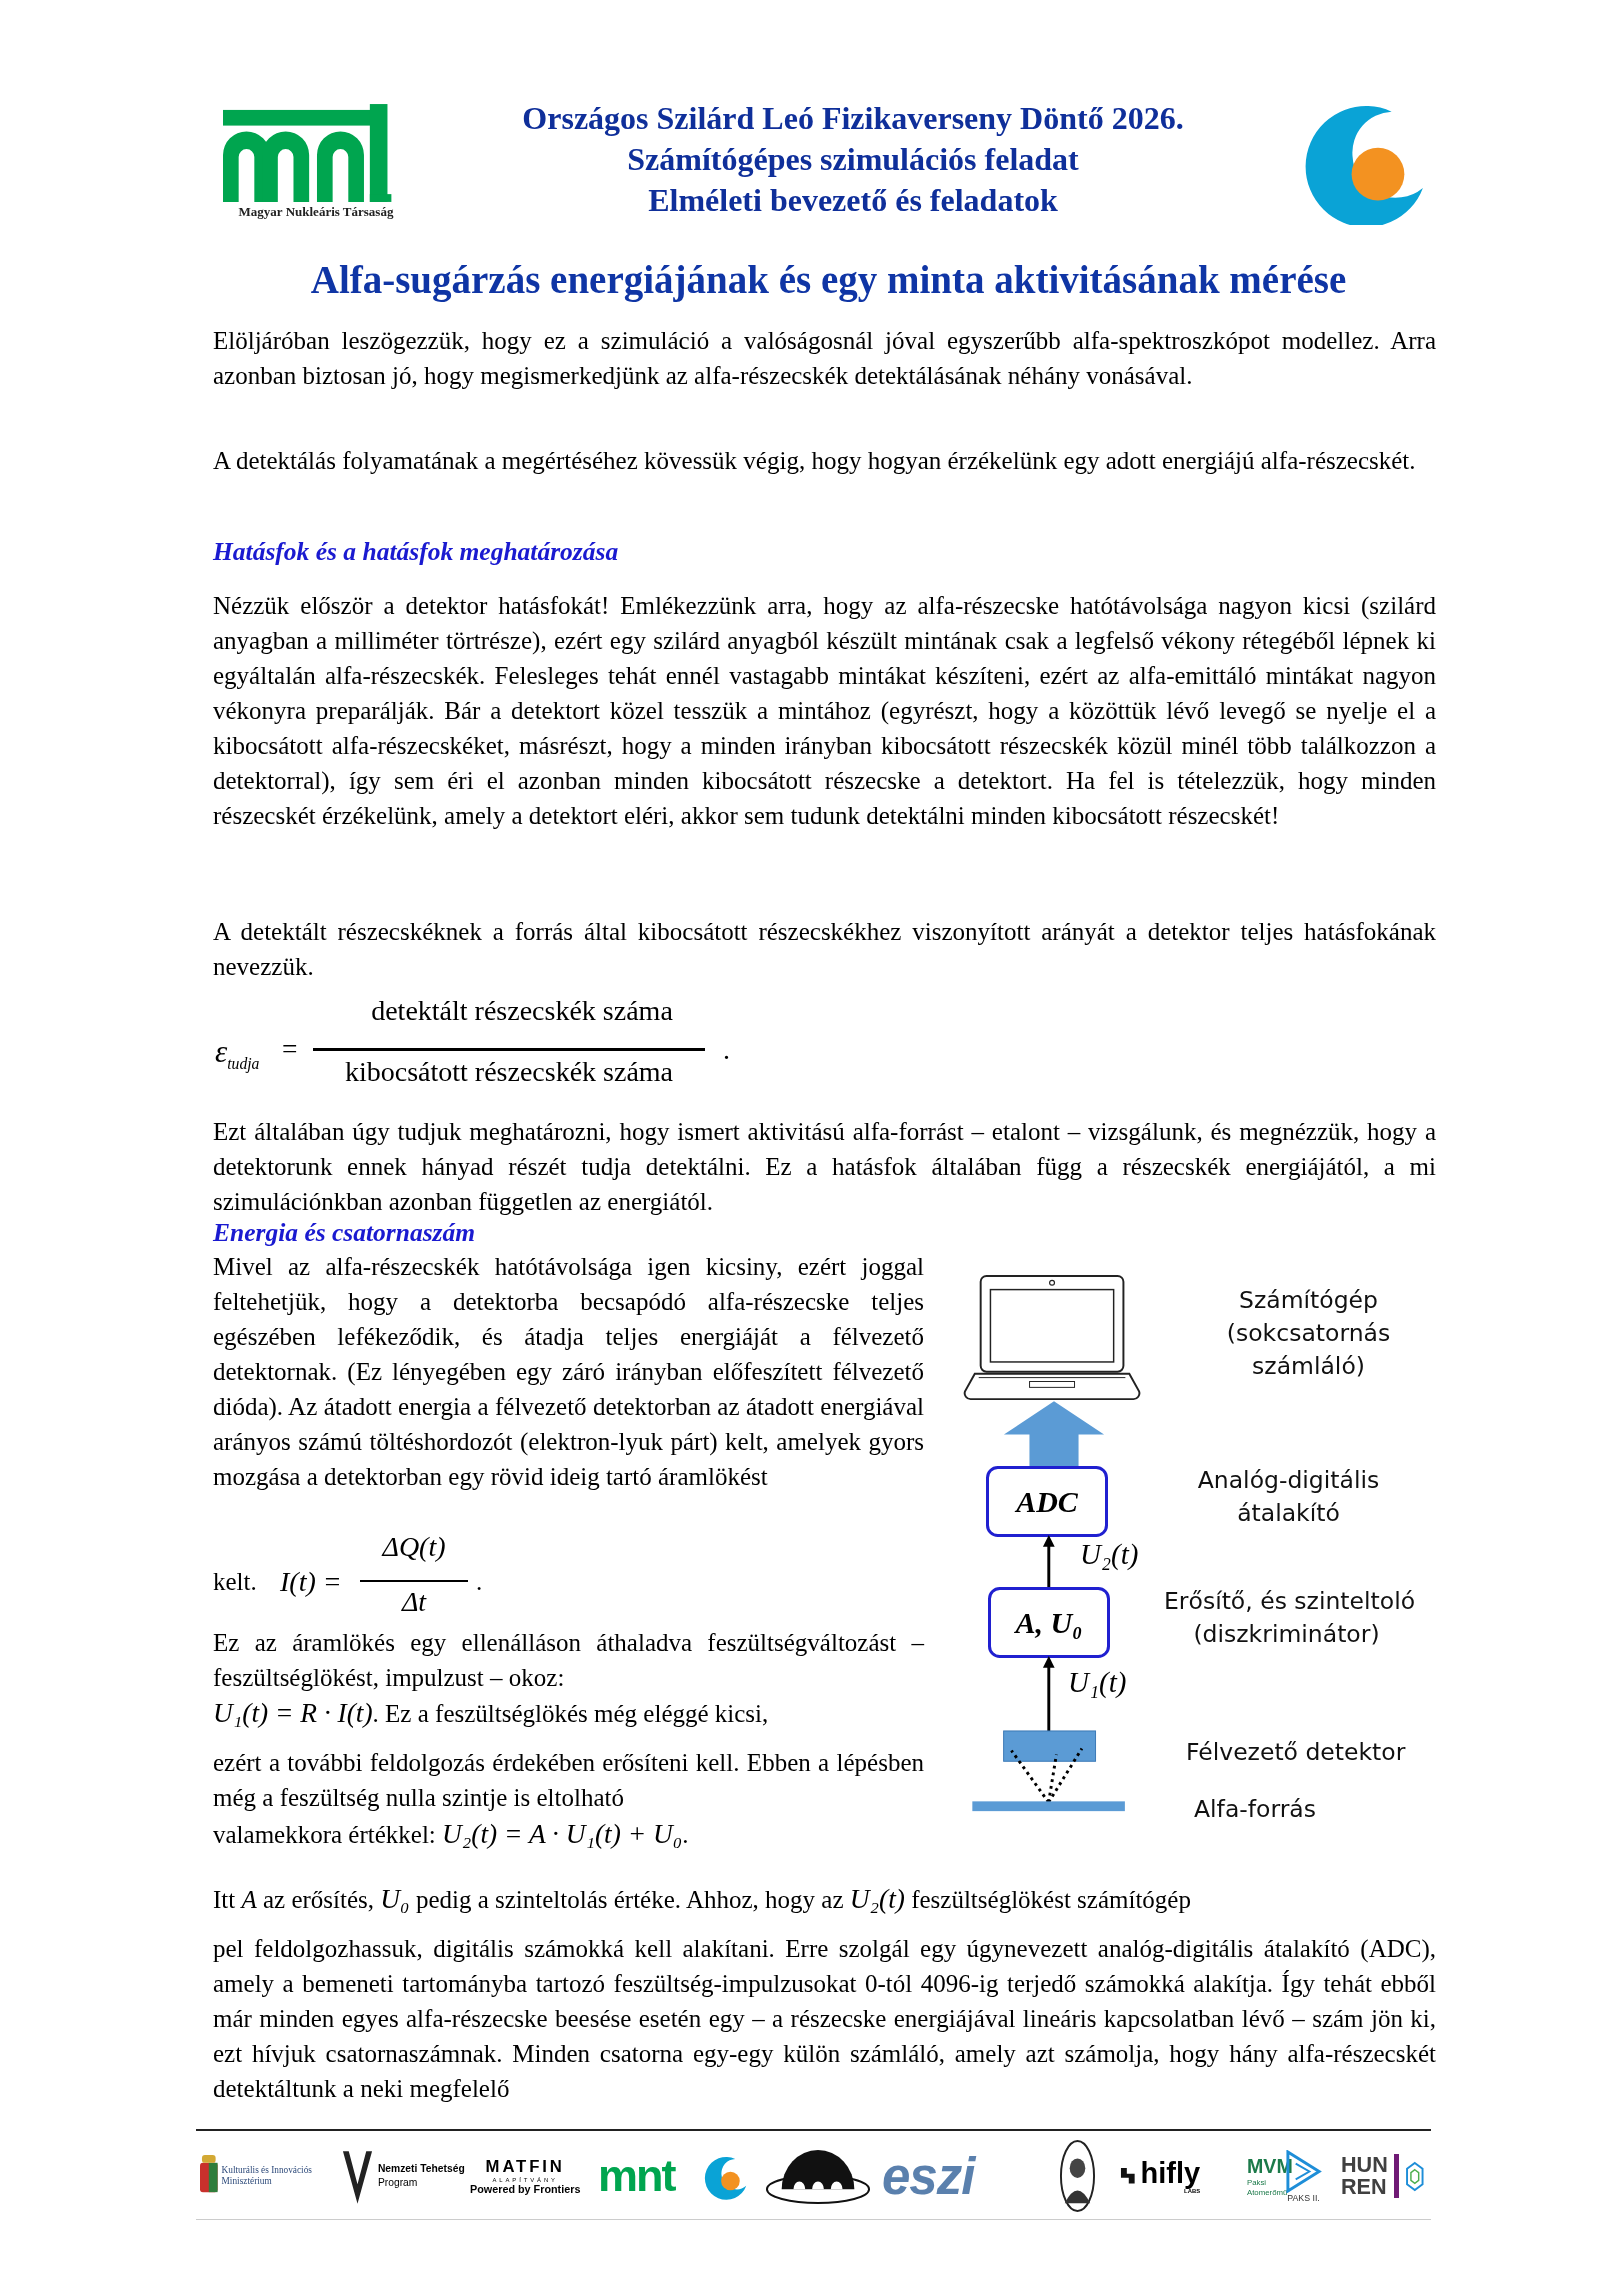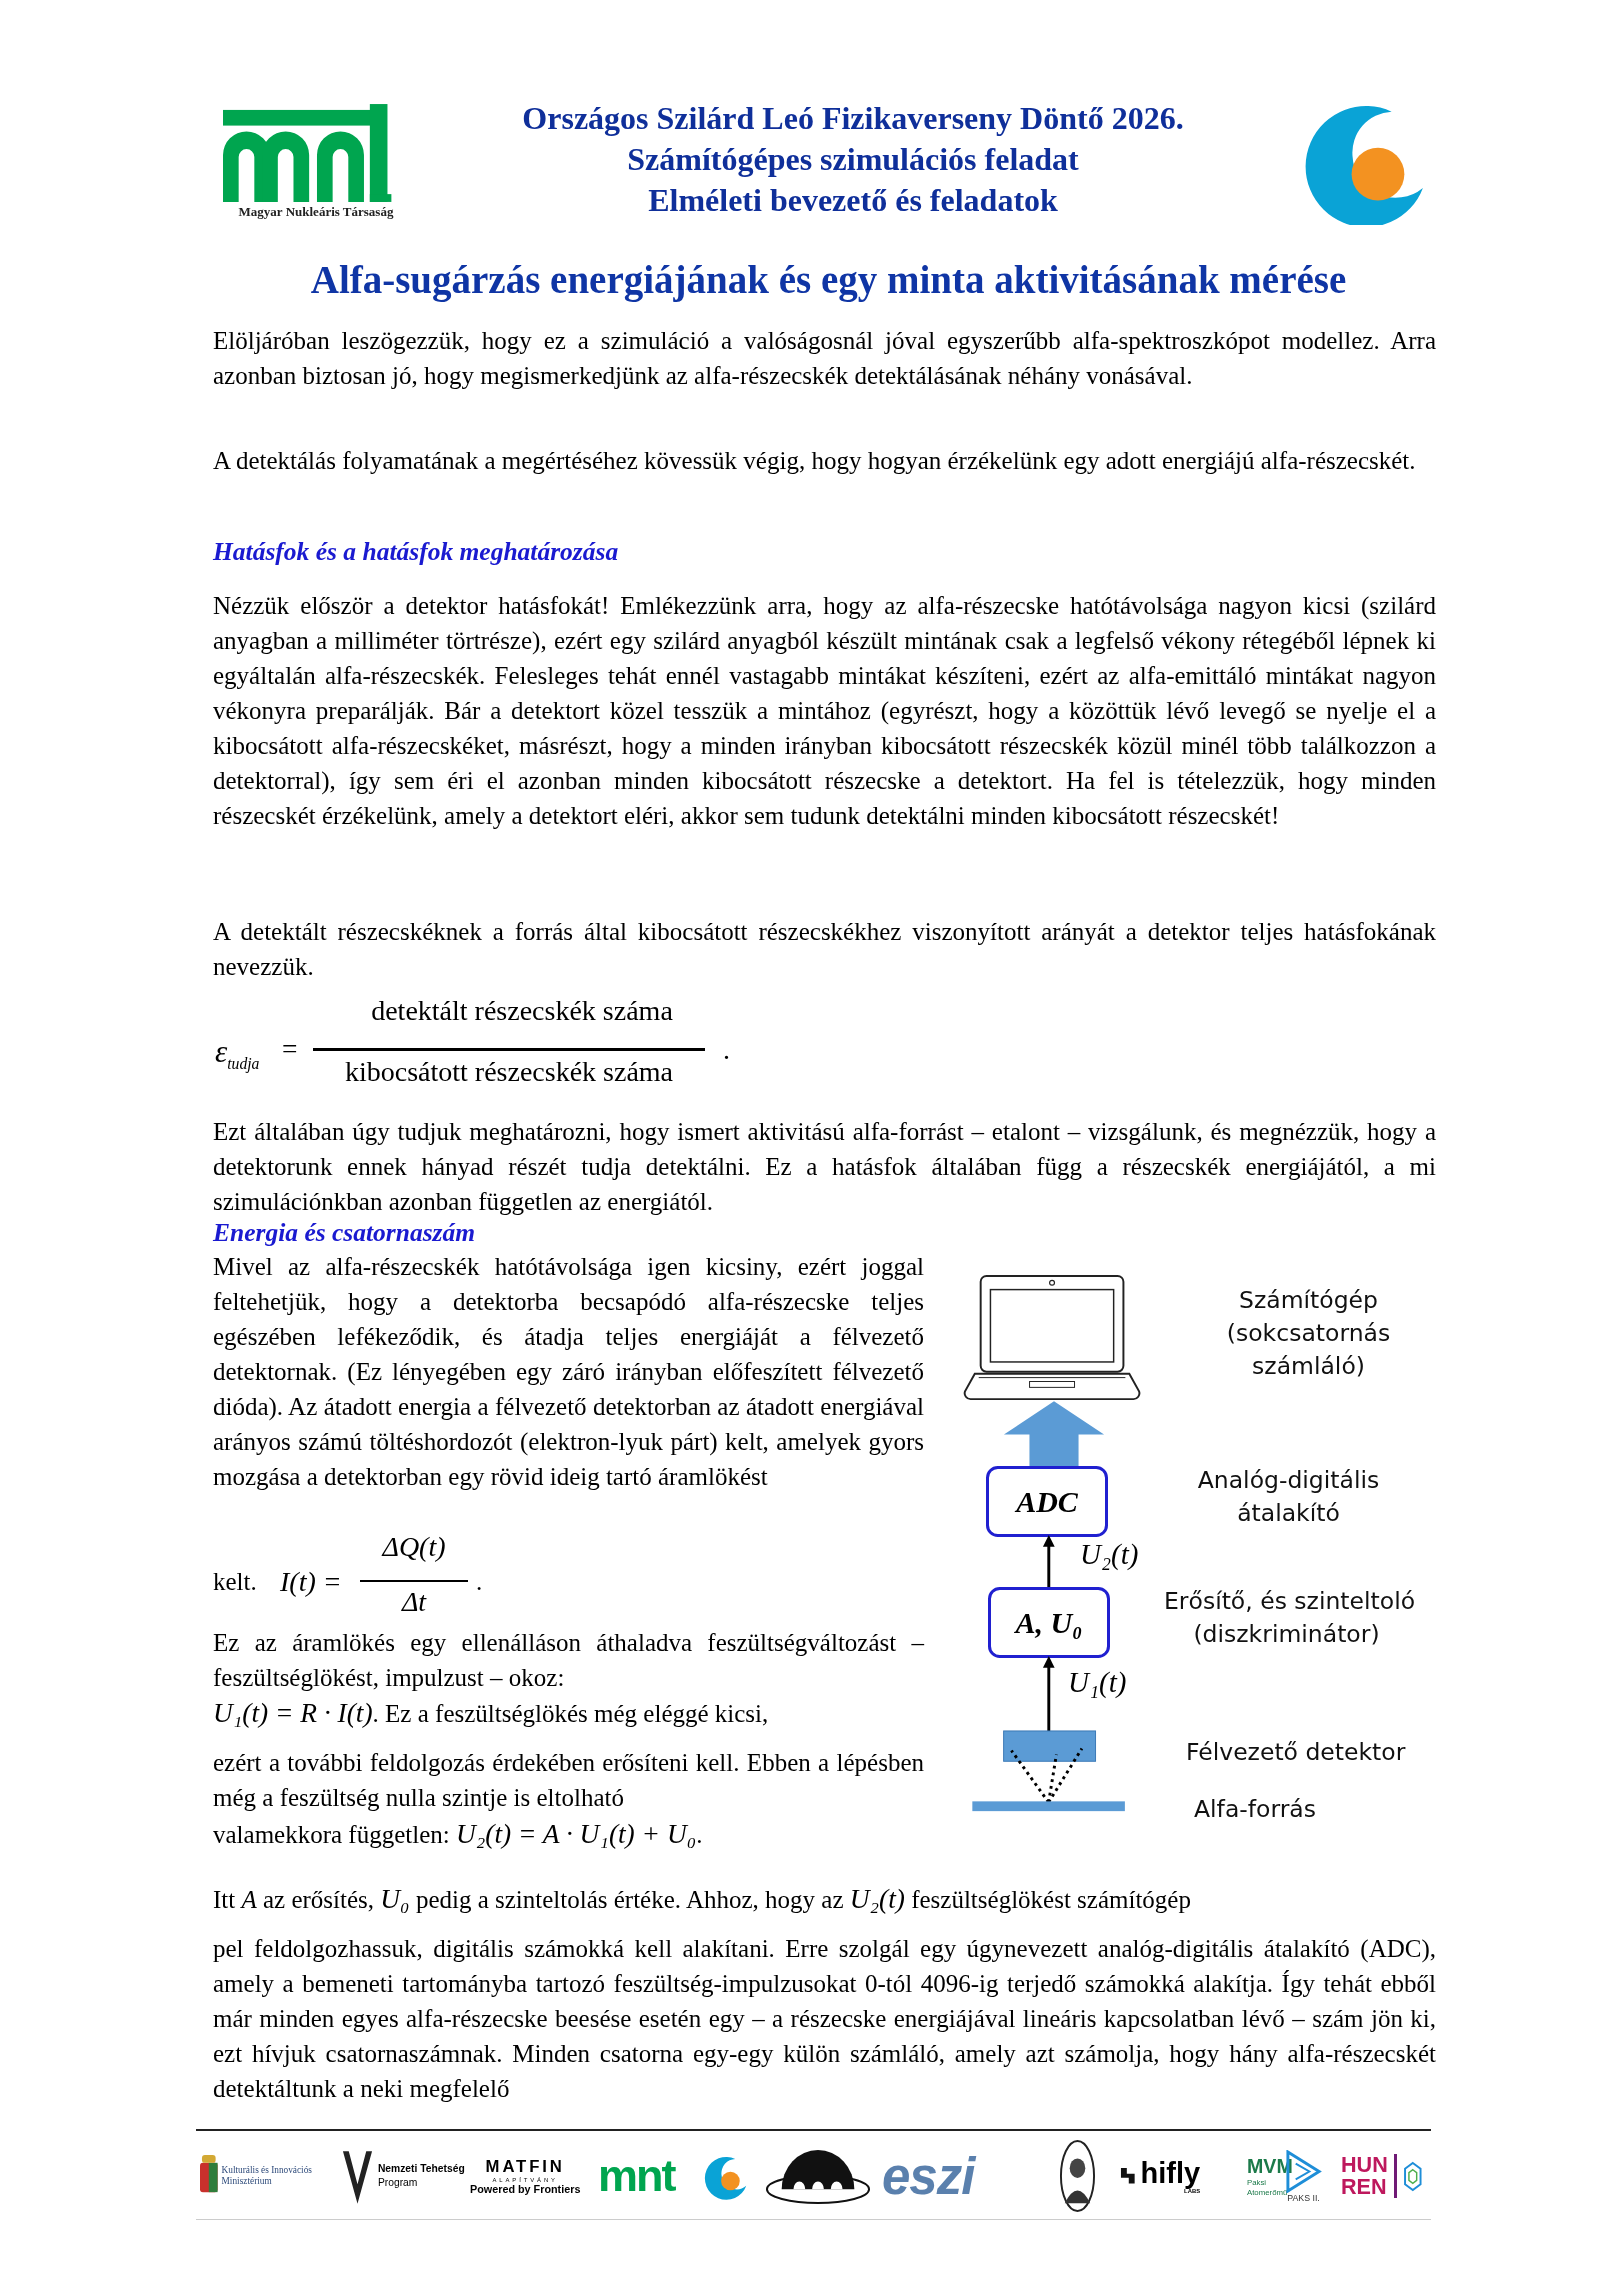--- a/index.html
+++ b/index.html
@@ -112,21 +112,21 @@
   <span class="math" style="position:absolute;left:147px;top:57px;width:108px;text-align:center;font-size:28px;">Δt</span>
   <span style="position:absolute;left:263px;top:39px;">.</span>
 </div>
 
 <div class="col-para" style="top:1625px;">Ez az áramlökés egy ellenálláson áthaladva feszültségvál­tozást – feszültséglökést, impulzust – okoz:</div>
 <div class="col-line" style="top:1698px;">
   <span class="math" style="font-size:27.4px;">U₁(t) = R · I(t)</span><span>. Ez a feszültséglökés még eléggé kicsi,</span>
 </div>
 <div class="col-para" style="top:1745px;">ezért a további feldolgozás érdekében erősíteni kell. Eb­ben a lépésben még a feszültség nulla szintje is eltolható</div>
 <div class="col-line" style="top:1819px;">
-  <span>valamekkora független:</span>
+  <span>valamekkora értékkel:</span>
   <span class="math" style="font-size:27.4px;">U₂(t) = A · U₁(t) + U₀</span><span>.</span>
 </div>
 
 <div class="col-line" style="top:1884px;">
   <span>Itt</span>
   <span class="math">A</span>
   <span>az erősítés,</span>
   <span class="math" style="font-size:27.4px;">U₀</span>
   <span>pedig a szinteltolás értéke. Ahhoz, hogy az</span>
   <span class="math" style="font-size:27.4px;">U₂(t)</span>
@@ -260,21 +260,21 @@
     <div style="font-family:'Liberation Sans',sans-serif;font-size:7.8px;color:#1c7a4a;line-height:9.8px;">Atomerőmű</div>
   </div>
   <div class="flogo" style="left:1088px;flex-direction:column;justify-content:center;">
     <svg width="39" height="43" viewBox="0 0 40 44">
       <path d="M4 2 L36 22 L4 42 Z" fill="none" stroke="#1e8ed8" stroke-width="3"></path>
       <path d="M12 14 L26 22 L12 30" fill="none" stroke="#1e8ed8" stroke-width="2"></path>
     </svg>
     <div style="font-family:'Liberation Sans',sans-serif;font-size:8.8px;color:#333;">PAKS II.</div>
   </div>
   <div class="flogo" style="left:1145px;">
-    <div style="font-family:'Liberation Sans',sans-serif;font-size:21.6px;font-weight:bold;color:#be185d;line-height:21.6px;border-right:3px solid #701a75;padding-right:5.9px;">
+    <div style="font-family:'Liberation Sans',sans-serif;font-size:21.6px;font-weight:bold;color:#404040;line-height:21.6px;border-right:5px solid #701a75;padding-right:5.9px;">
       <div>HUN</div>
       <div>REN</div>
     </div>
     <svg style="margin-left:5.9px;" width="19.6" height="31" viewBox="0 0 20 32">
       <polygon points="10,2 18,8 18,24 10,30 2,24 2,8" fill="none" stroke="#1e8ed8" stroke-width="2"></polygon>
       <polygon points="10,9 14,12 14,20 10,23 6,20 6,12" fill="none" stroke="#4cae4c" stroke-width="1.5"></polygon>
     </svg>
   </div>
 </div>
 <div class="footer-bottom"></div>

